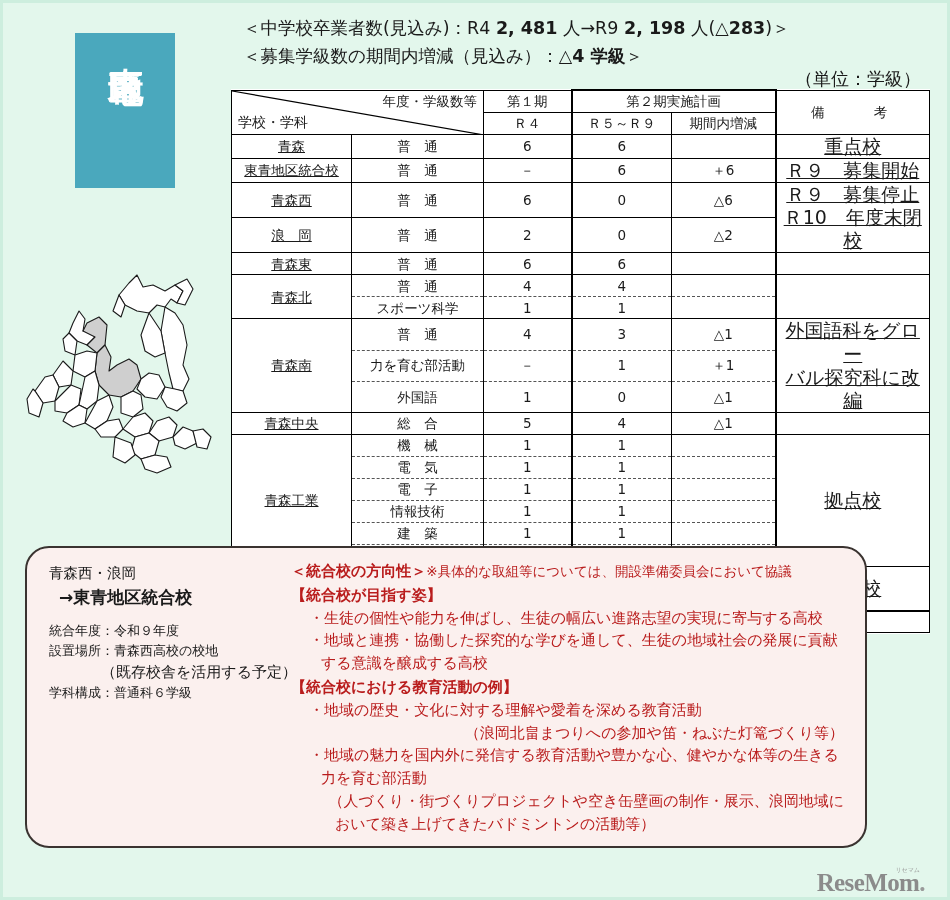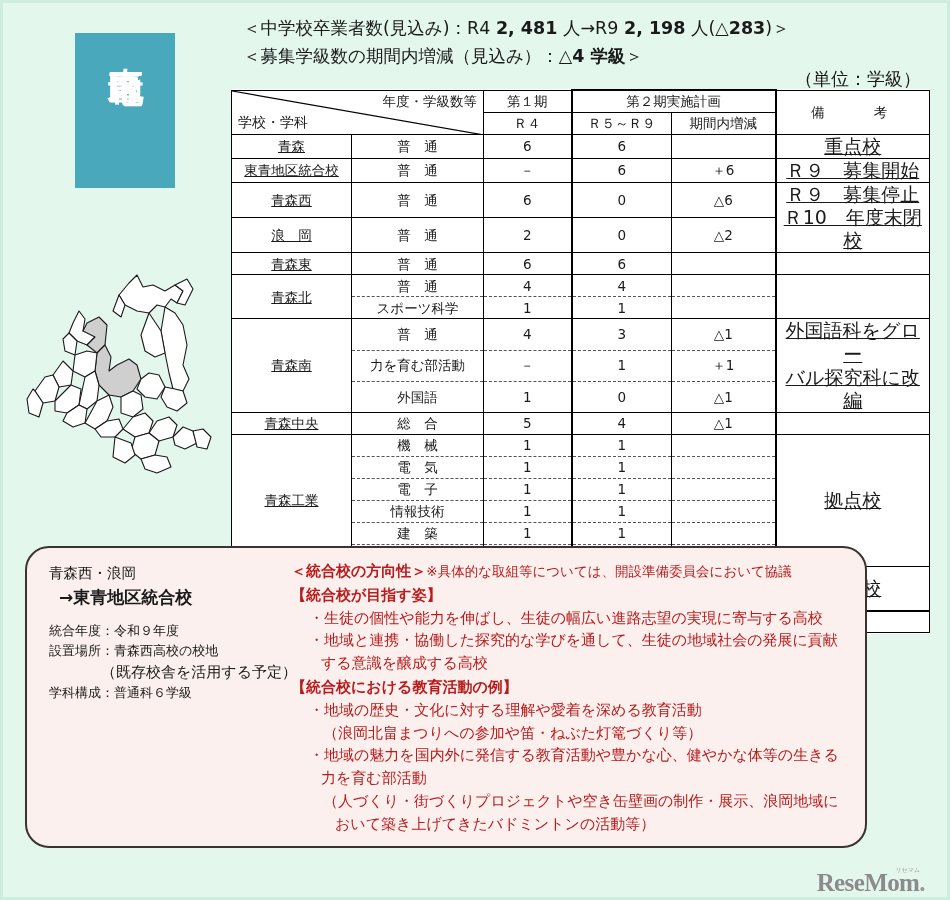--- a/index.html
+++ b/index.html
@@ -157,21 +157,21 @@
     font-family: "DejaVu Sans", "Liberation Sans", sans-serif;
     font-size: 15px;
     line-height: 1.52;
     color: #b91c1c;
   }
   #panel-right .hd { font-weight: 700; }
   #panel-right .hd .nm { font-weight: normal; font-size: 13.5px; }
   #panel-right .sect { font-weight: 700; margin-top: 1px; }
   #panel-right .bul { padding-left: 18px; }
   #panel-right .cont { padding-left: 30px; }
-  #panel-right .paren { padding-left: 32px; }
+  #panel-right .paren { padding-left: 32px; text-align: right; }
   #panel-right .paren2 { padding-left: 44px; }
 
   
   #logo {
     position: absolute;
     right: 22px; bottom: 0;
     font-family: Liberation Serif, serif;
     font-weight: 700;
     font-size: 25px;
     color: #8b8b8b;

